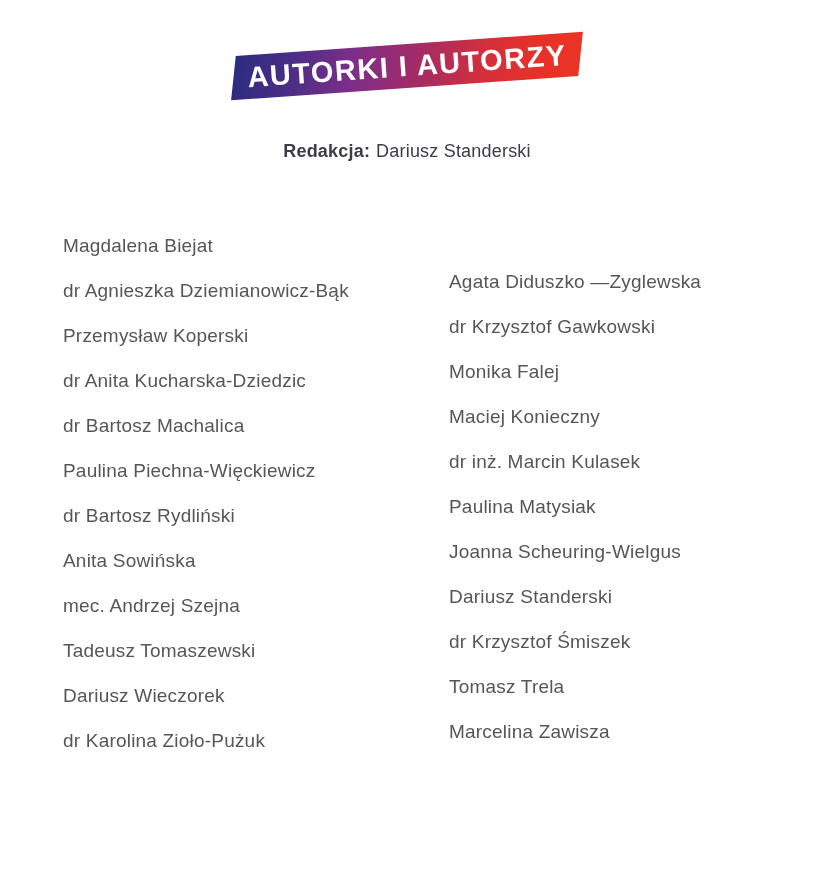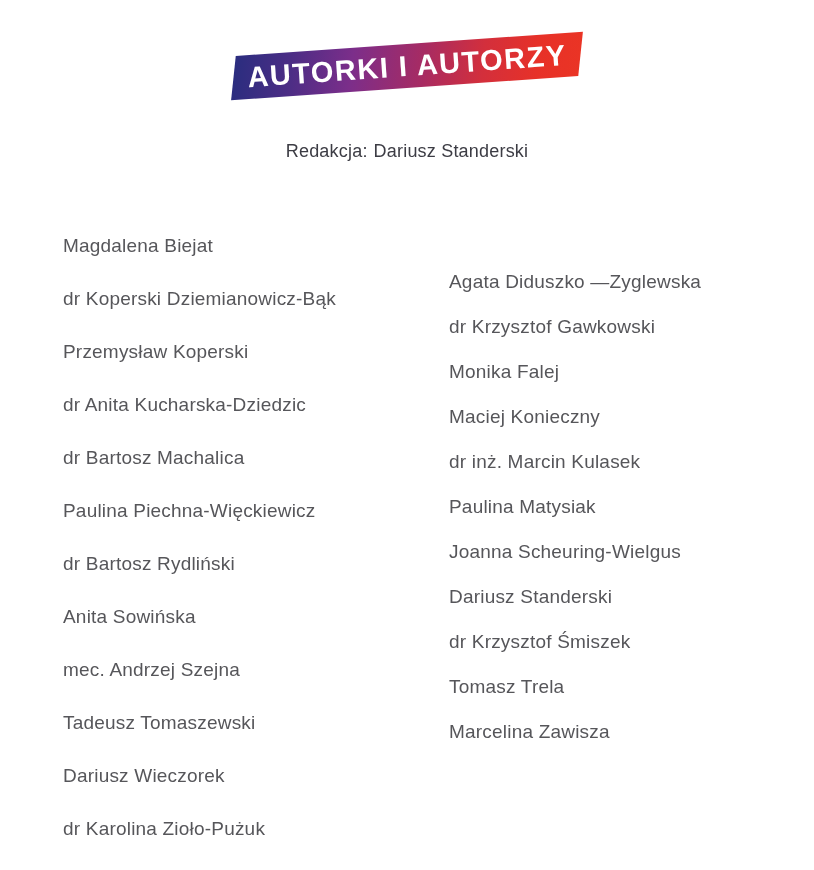--- a/index.html
+++ b/index.html
@@ -56,39 +56,38 @@
     position: absolute;
     top: 141px;
     left: 0;
     width: 100%;
     text-align: center;
     font-size: 18px;
     color: #3c3c44;
     letter-spacing: 0.2px;
   }
   .editor-label {
-    font-weight: 400;
+    font-weight: 700;
     margin-right: 6px;
   }
 
   
   .columns {
     position: absolute;
     top: 228px;
     left: 63px;
     display: flex;
   }
   .col {
     display: flex;
     flex-direction: column;
   }
   .col-left {
     width: 386px;
     padding-top: 6px;
-    gap: 8px;
   }
   .col-right {
     padding-top: 0;
     margin-top: 42px;
   }
   .name {
     font-size: 19px;
     line-height: 24px;
     color: #56565a;
     letter-spacing: 0.2px;
@@ -104,21 +103,21 @@
   <div class="banner-text">AUTORKI I AUTORZY</div>
 </div>
 
 <div class="editor-line">
   <span class="editor-label">Redakcja:</span><span>Dariusz Standerski</span>
 </div>
 
 <div class="columns">
   <div class="col col-left">
     <div class="name">Magdalena Biejat</div>
-    <div class="name">dr Koperski Dziemianowicz-Bąk</div>
+    <div class="name">dr Agnieszka Dziemianowicz-Bąk</div>
     <div class="name">Przemysław Koperski</div>
     <div class="name">dr Anita Kucharska-Dziedzic</div>
     <div class="name">dr Bartosz Machalica</div>
     <div class="name">Paulina Piechna-Więckiewicz</div>
     <div class="name">dr Bartosz Rydliński</div>
     <div class="name">Anita Sowińska</div>
     <div class="name">mec. Andrzej Szejna</div>
     <div class="name">Tadeusz Tomaszewski</div>
     <div class="name">Dariusz Wieczorek</div>
     <div class="name">dr Karolina Zioło-Pużuk</div>

